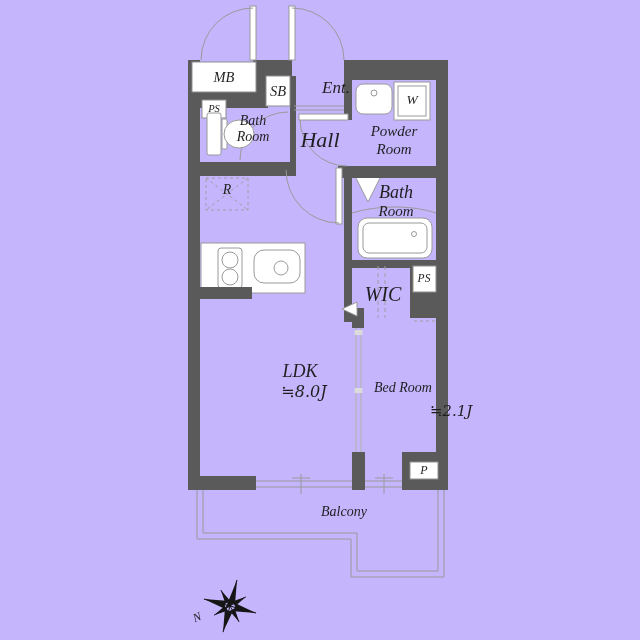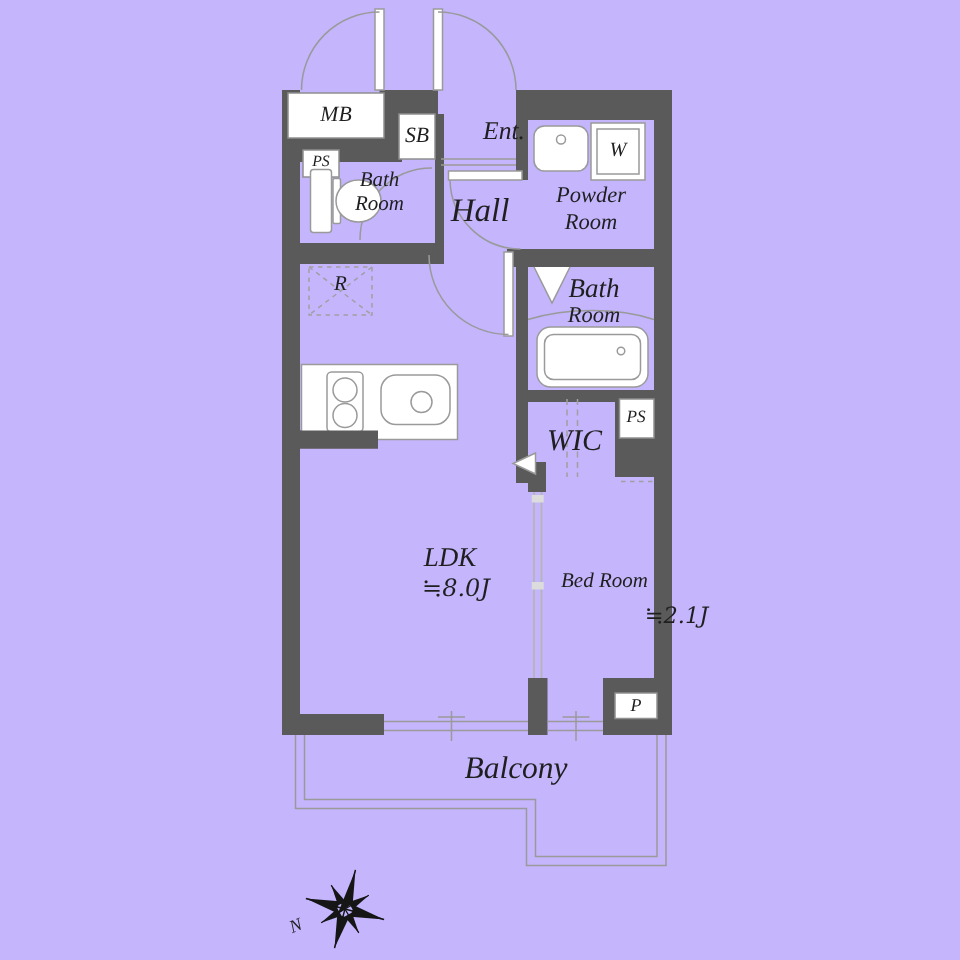--- a/index.html
+++ b/index.html
@@ -185,15 +185,15 @@
   <div class="lbl" style="left:227px;top:190px;font-size:14px;">R</div>
   <div class="lbl" style="left:396px;top:192px;font-size:18px;">Bath</div>
   <div class="lbl" style="left:396px;top:211px;font-size:15px;">Room</div>
   <div class="lbl" style="left:383px;top:294px;font-size:20px;">WIC</div>
   <div class="lbl" style="left:424px;top:279px;font-size:11.5px;">PS</div>
   <div class="lbl" style="left:300px;top:371px;font-size:18px;font-style:italic;">LDK</div>
   <div class="lbl sym" style="left:304px;top:392px;font-size:16px;">≒8.0J</div>
   <div class="lbl" style="left:403px;top:388px;font-size:14px;">Bed Room</div>
   <div class="lbl sym" style="left:407px;top:411px;font-size:15px;margin-left:44px;">≒2.1J</div>
   <div class="lbl" style="left:424px;top:470px;font-size:12px;">P</div>
-  <div class="lbl" style="left:344px;top:512px;font-size:21px;">Balcony</div>
+  <div class="lbl" style="left:344px;top:512px;font-size:14px;">Balcony</div>
   <div class="lbl" style="left:197px;top:617px;font-size:12px;transform:translate(-50%,-50%) rotate(-22deg);">N</div>
 </div>
 
 </body></html>

